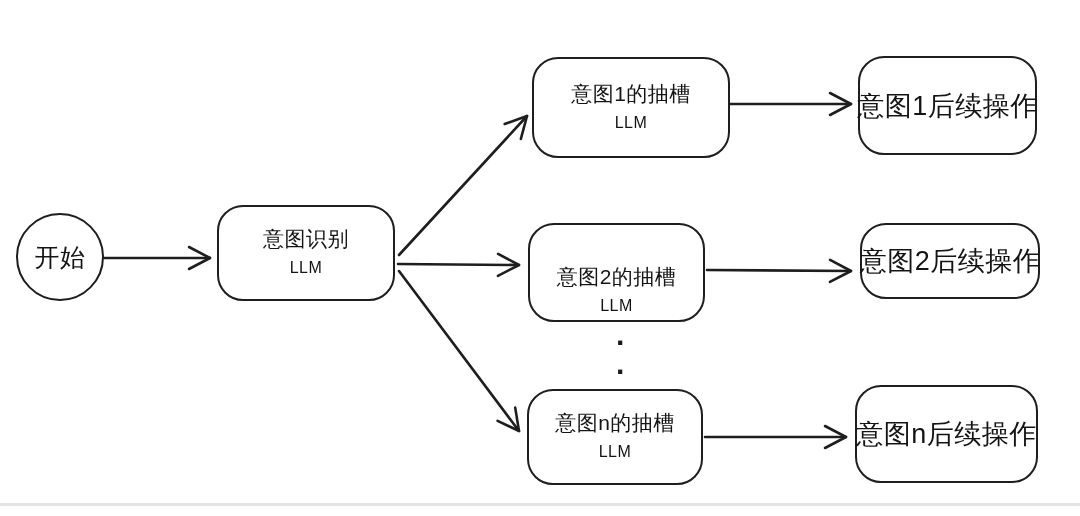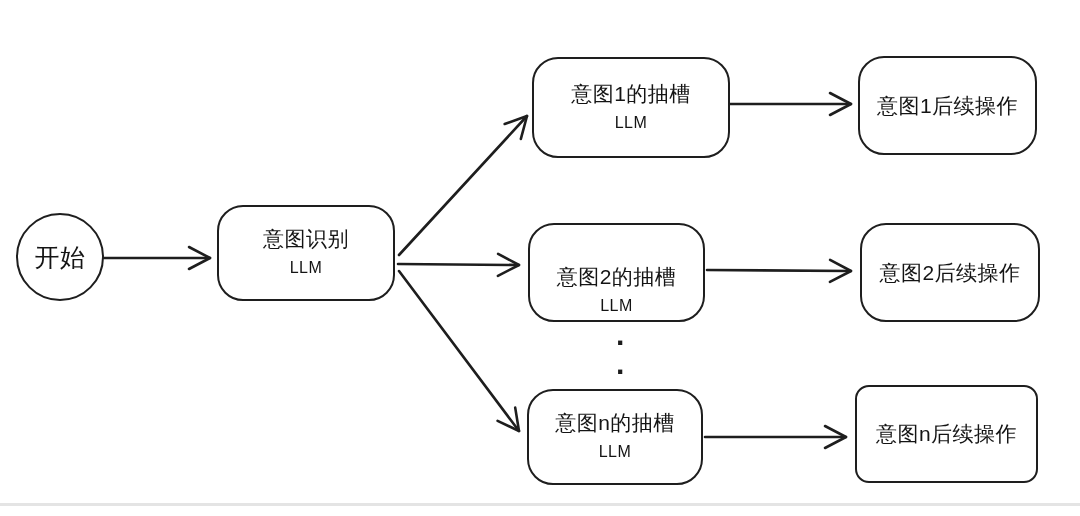--- a/index.html
+++ b/index.html
@@ -39,21 +39,21 @@
     letter-spacing: 0.5px;
   }
   .node.rounded-box {
     border-radius: 26px;
   }
   .node.circle-shape {
     border-radius: 50%;
   }
   .line1 { font-size: 21px; line-height: 30px; white-space: nowrap; }
   .line2 { font-size: 16px; line-height: 28px; white-space: nowrap; }
-  .single-line { font-size: 21px; line-height: 26px; white-space: nowrap; }
+  .single-line { font-size: 27px; line-height: 26px; white-space: nowrap; }
   .start-label { font-size: 25px; line-height: 24px; text-align: right; }
   .ellipsis {
     position: absolute;
     left: 607px;
     top: 328px;
     width: 28px;
     text-align: center;
     color: #1b1b1b;
     font-size: 30px;
     font-weight: bold;
@@ -114,25 +114,25 @@
 
   <div class="node rounded-box" style="left:527px; top:389px; width:176px; height:96px;">
     <span class="line1">意图n的抽槽</span>
     <span class="line2">LLM</span>
   </div>
 
   <div class="node rounded-box" style="left:858px; top:56px; width:179px; height:99px;">
     <span class="single-line">意图1后续操作</span>
   </div>
 
-  <div class="node rounded-box" style="left:860px; top:223px; width:180px; height:99px;">
+  <div class="node rounded-box" style="left:860px; top:223px; width:180px; height:76px;">
     <span class="single-line">意图2后续操作</span>
   </div>
 
-  <div class="node rounded-box" style="left:855px; top:385px; width:183px; height:98px;border-radius:14px;">
+  <div class="node rounded-box" style="left:855px; top:385px; width:183px; height:98px;">
     <span class="single-line">意图n后续操作</span>
   </div>
 
   <div class="ellipsis">
     <span>·</span>
     <span>·</span>
   </div>
 
   <div class="bottom-edge"></div>
 

